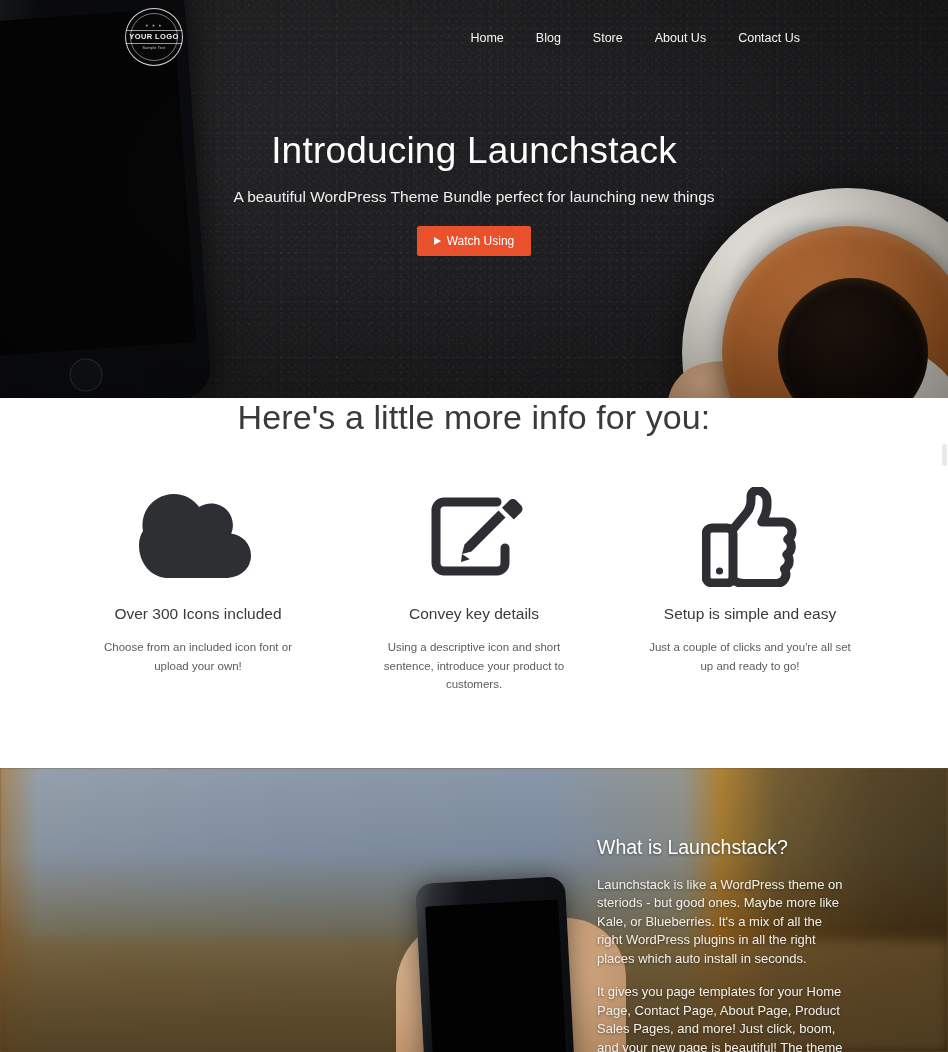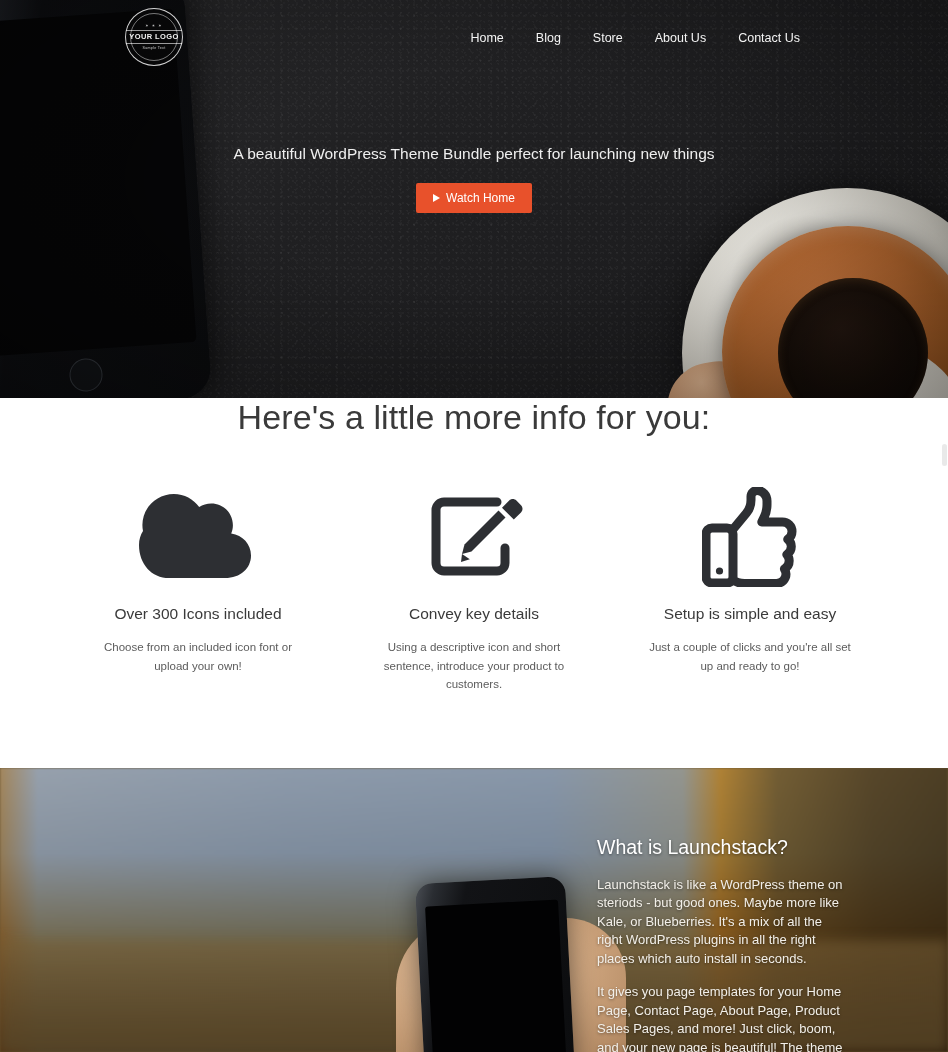--- a/index.html
+++ b/index.html
@@ -354,24 +354,25 @@
       <nav class="nav">
         <a href="#">Home</a>
         <a href="#">Blog</a>
         <a href="#">Store</a>
         <a href="#">About Us</a>
         <a href="#">Contact Us</a>
       </nav>
     </header>
 
     <div class="hero-content">
+      <h1 class="hero-title">Introducing Launchstack</h1>
       <p class="hero-sub">A beautiful WordPress Theme Bundle perfect for launching new things</p>
       <button class="watch-btn">
         <span class="play-tri"></span>
-        <span>Watch Home</span>
+        <span>Watch Using</span>
       </button>
     </div>
   </section>
 
   <section class="info">
     <h2 class="info-heading">Here's a little more info for you:</h2>
 
     <div class="features">
 
       <div class="feature">

